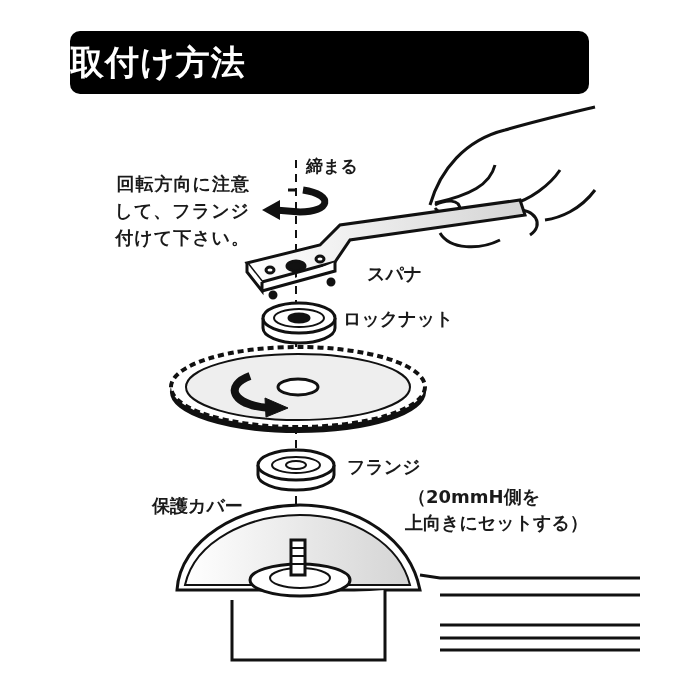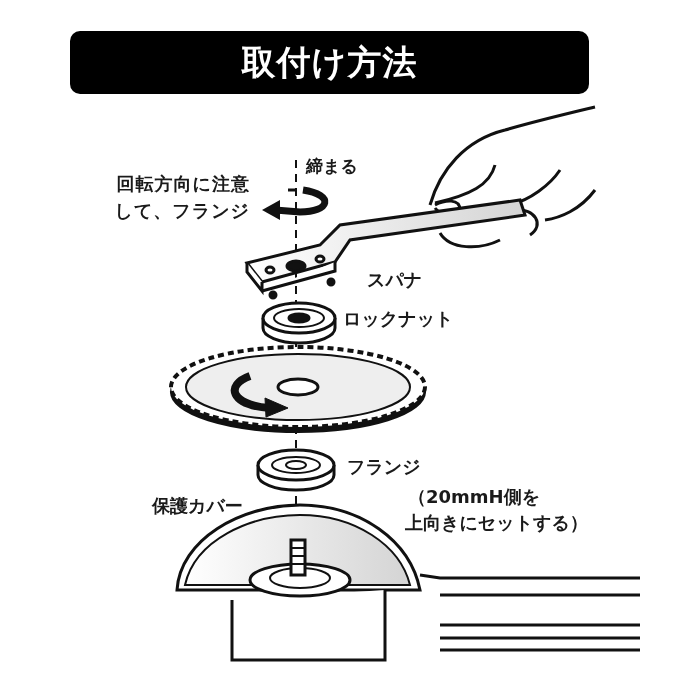--- a/index.html
+++ b/index.html
@@ -1,36 +1,37 @@
 <!DOCTYPE html>
 <html><head>
 <meta charset="utf-8">
 <style>
   html, body { margin:0; padding:0; background:#ffffff; }
   body { width:700px; height:700px; position:relative; overflow:hidden;
          font-family:"DejaVu Sans", sans-serif; color:#1a1a1a; }
   .title-bar { position:absolute; left:70px; top:31px; width:519px; height:63px;
                background:#000; border-radius:10px; display:flex; align-items:center;
-               justify-content:center; }
+               justify-content:flex-start; }
   .title-bar span { color:#fff; font-size:34px; font-weight:bold; letter-spacing:1px; }
   .note { position:absolute; left:70px; top:170px; font-size:18px; font-weight:bold;
           line-height:27px; letter-spacing:1px; width:180px;text-align:right; }
   .lbl { position:absolute; font-size:17px; font-weight:bold; white-space:nowrap; }
   svg.art { position:absolute; left:0; top:0; }
 </style>
 </head>
 <body>
 
 <div class="title-bar">
   <span>取付け方法</span>
 </div>
 
 <div class="note">
   <div>回転方向に注意</div>
   <div>して、フランジ</div>
+  <div>付けて下さい。</div>
 </div>
 
 <svg class="art" width="700" height="700" viewBox="0 0 700 700">
   <defs>
     <linearGradient id="g1" x1="0" x2="1" y1="0" y2="0">
       <stop offset="0" stop-color="#ffffff"></stop>
         <stop offset="1" stop-color="#d4d4d4"></stop>
     </linearGradient>
     <marker id="ah" markerWidth="10" markerHeight="10" refX="5" refY="5" orient="auto">
       <path d="M0,0 L10,5 L0,10 z" fill="#111"></path>
@@ -97,18 +98,18 @@
     <path d="M440,625 L640,625 M440,638 L640,638 M440,650 L640,650" fill="none" stroke-width="3"></path>
     <path d="M232,600 L232,660 L385,660 L385,590" fill="#fff"></path>
     <ellipse cx="300" cy="580" rx="50" ry="16" fill="#fff"></ellipse>
     <ellipse cx="300" cy="578" rx="30" ry="10" fill="#fff" stroke-width="2"></ellipse>
     <rect x="291" y="540" width="14" height="35" fill="#fff"></rect>
     <path d="M291,548 H305 M291,556 H305 M291,564 H305" stroke-width="2"></path>
   </g>
 </svg>
 
 <div class="lbl" style="left:306px;top:155px;">締まる</div>
-<div class="lbl" style="left:367px;top:268px;font-size:18px;text-align:right;">スパナ</div>
+<div class="lbl" style="left:367px;top:262px;font-size:18px;text-align:right;">スパナ</div>
 <div class="lbl" style="left:343px;top:307px;font-size:18px;">ロックナット</div>
 <div class="lbl" style="left:347px;top:455px;font-size:18px;">フランジ</div>
 <div class="lbl" style="left:400px;top:485px;font-size:18px;margin-left:8px;">（20mmH側を</div>
 <div class="lbl" style="left:405px;top:511px;font-size:18px;">上向きにセットする）</div>
 <div class="lbl" style="left:105px;top:494px;font-size:18px;margin-left:47px;">保護カバー</div>
 
 </body></html>

